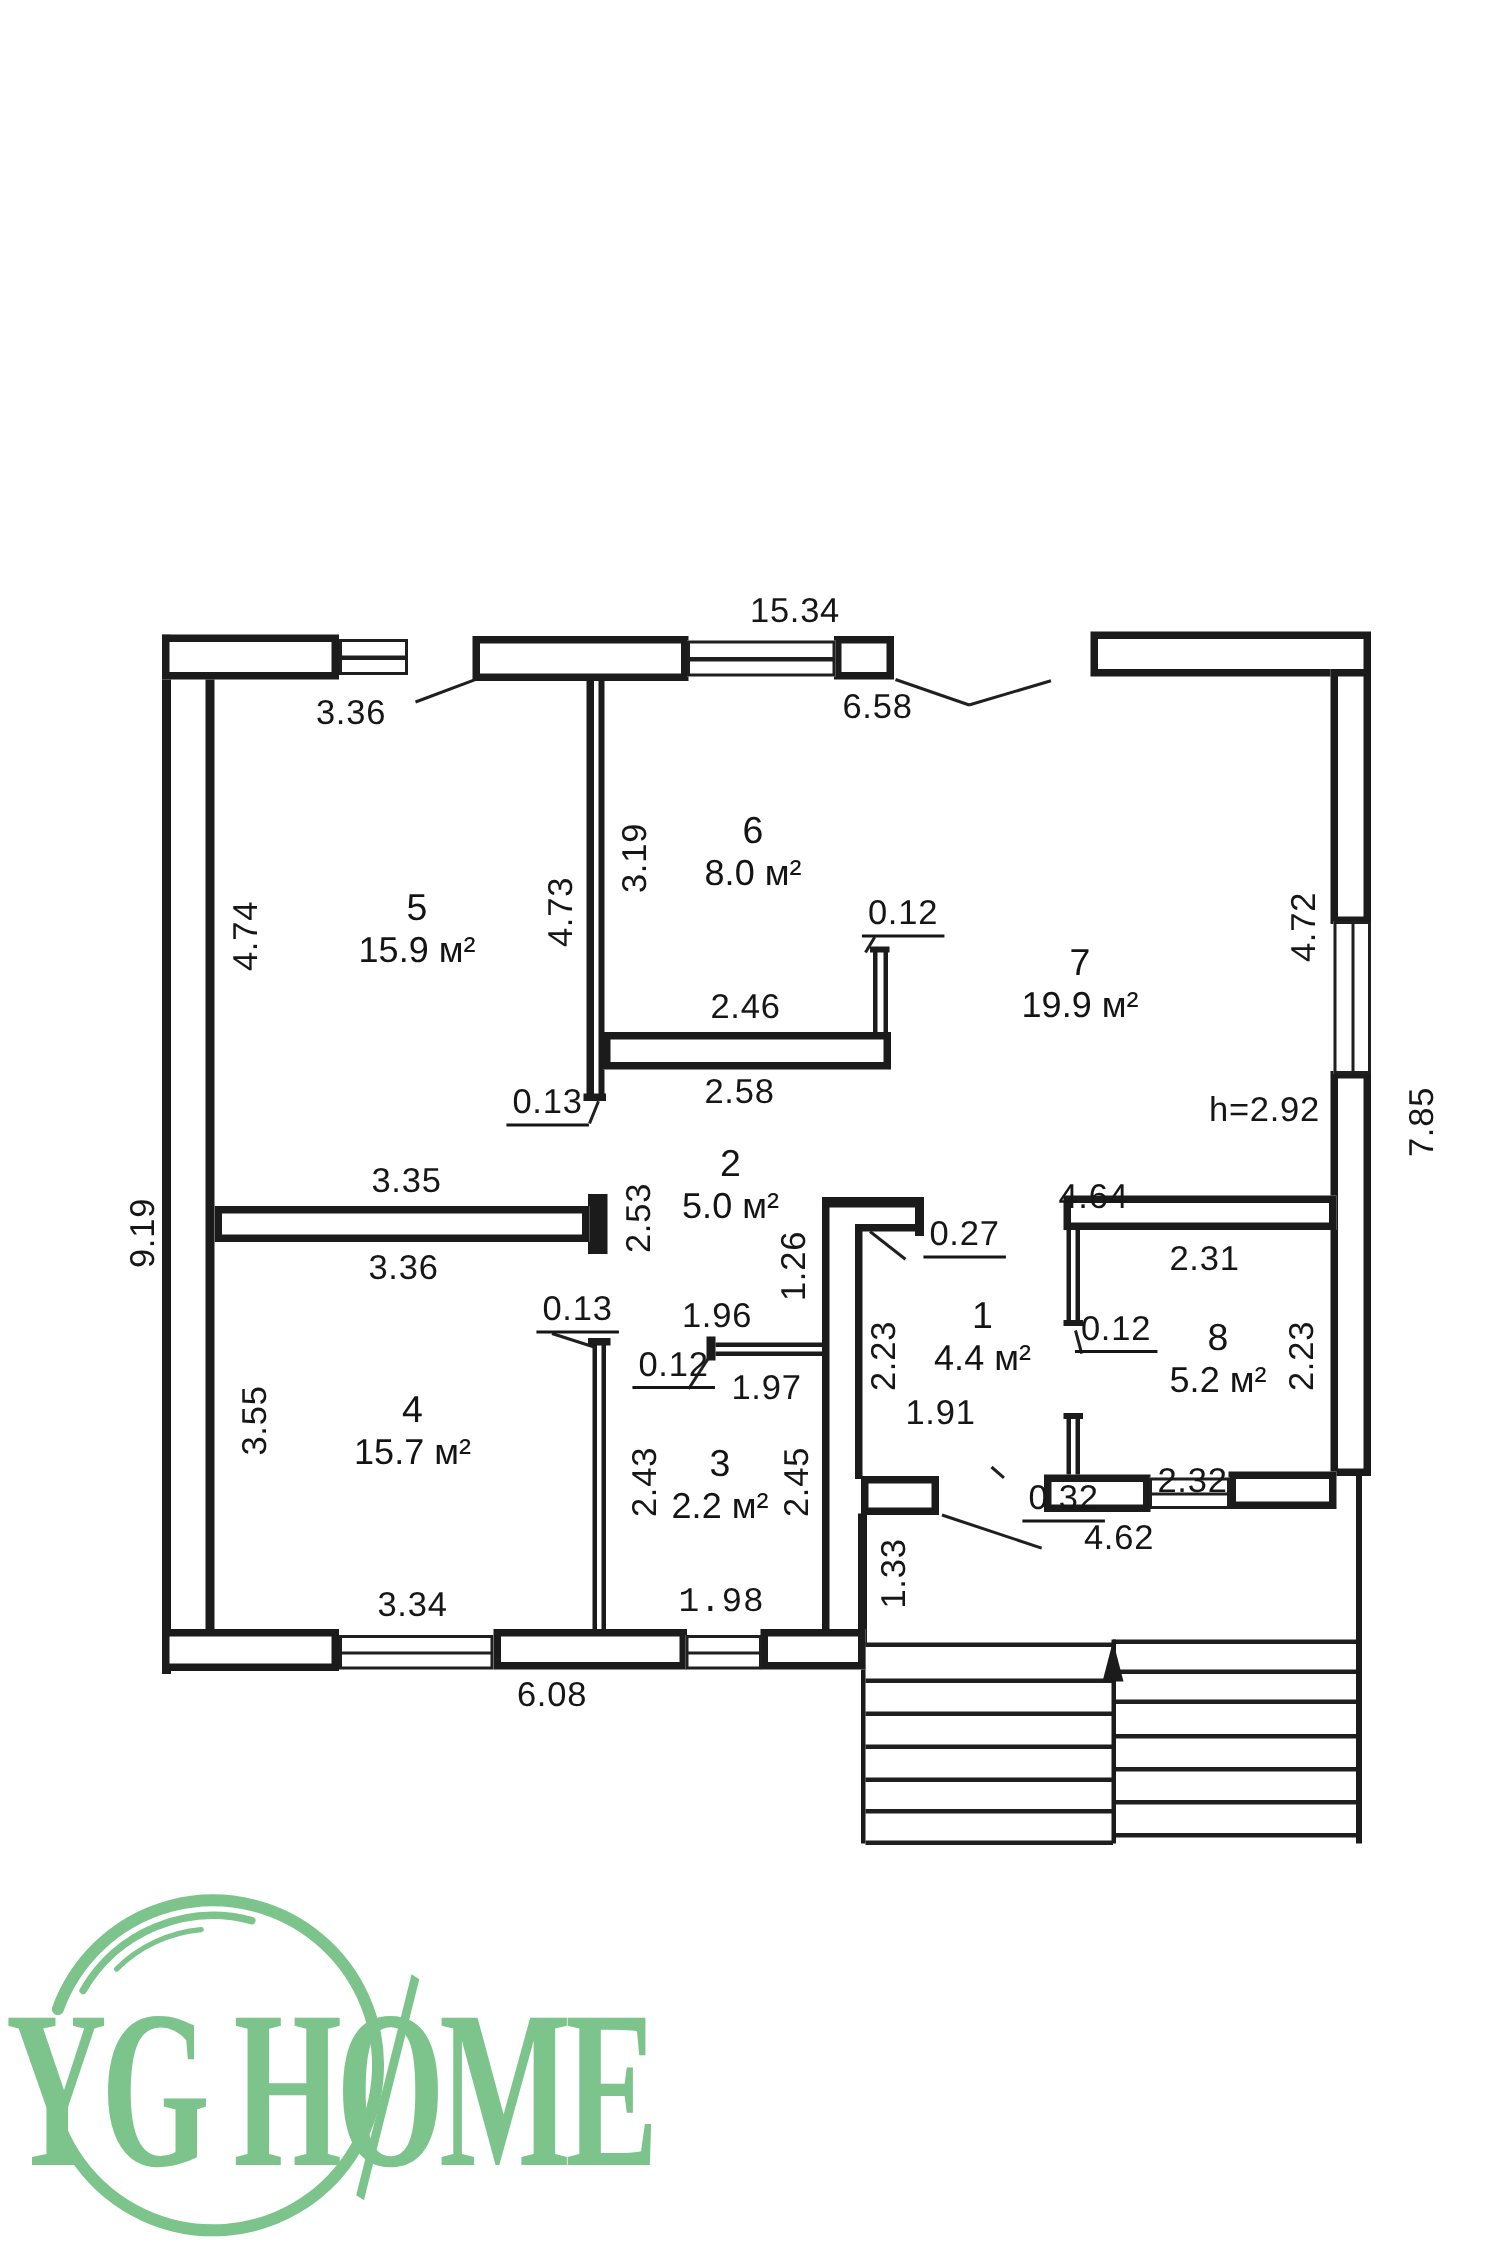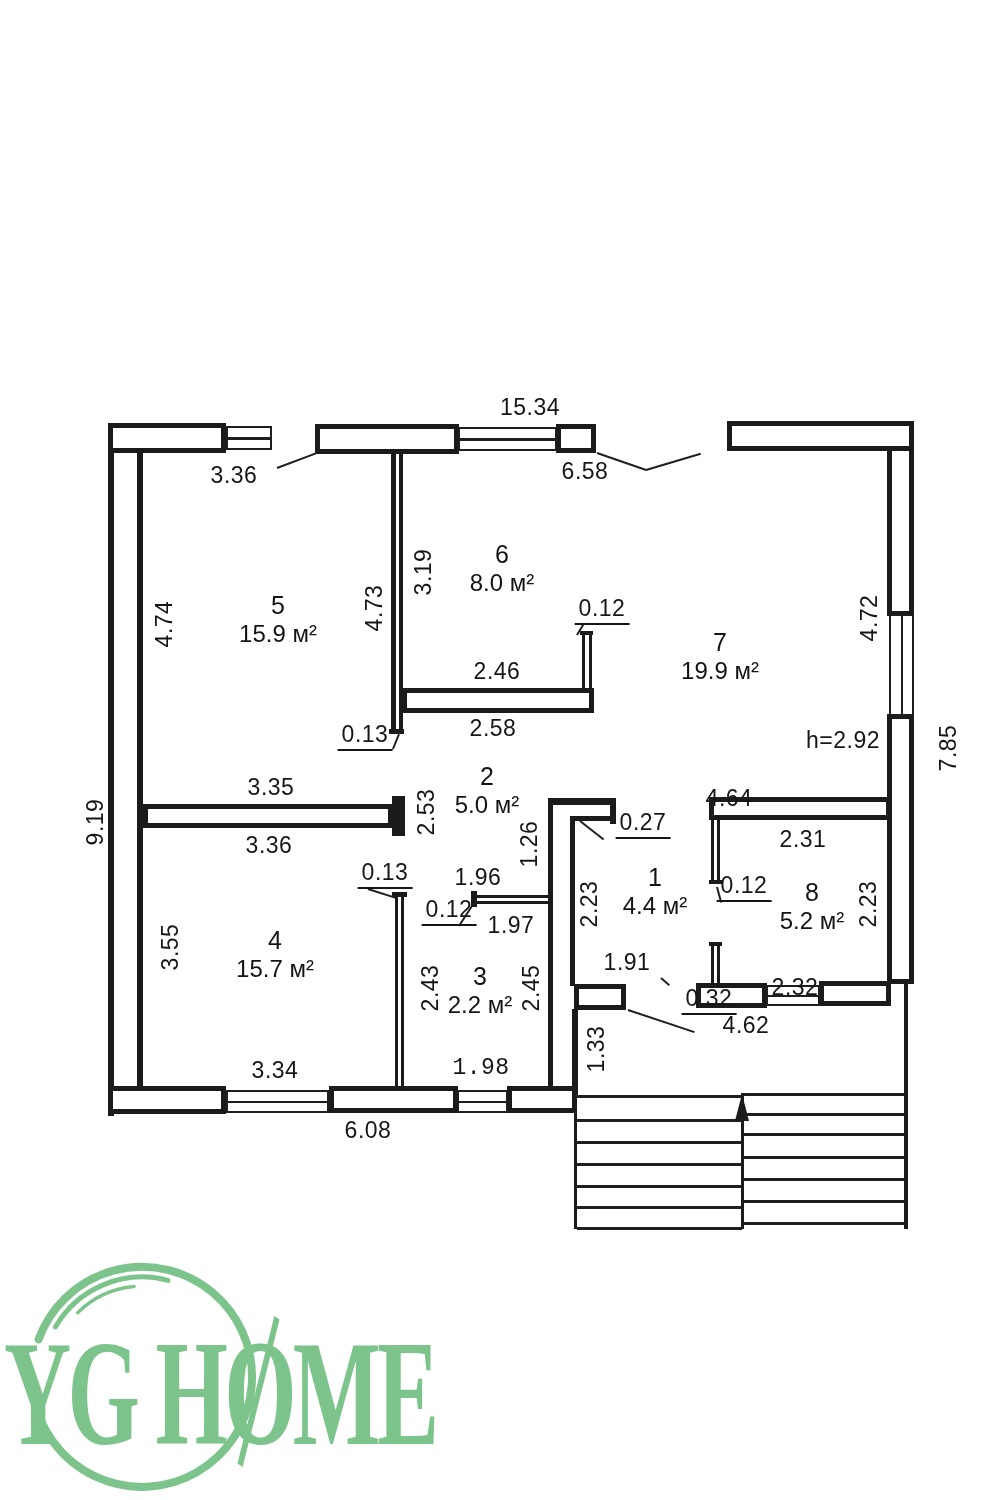--- a/index.html
+++ b/index.html
@@ -142,21 +142,21 @@
       <div class="dim u" style="left: 385px; top: 874px;">0.13</div>
       <div class="dim" style="left: 478px; top: 877px;">1.96</div>
       <div class="dim u" style="left: 449px; top: 911px;">0.12</div>
       <div class="dim" style="left: 511px; top: 925px;">1.97</div>
       <div class="dim r" style="left: 589px; top: 904px;">2.23</div>
       <div class="dim u" style="left: 744px; top: 887px;">0.12</div>
       <div class="dim r" style="left: 868px; top: 904px;">2.23</div>
       <div class="dim r" style="left: 170px; top: 947px;">3.55</div>
       <div class="dim r" style="left: 430px; top: 988px;">2.43</div>
       <div class="dim r" style="left: 531px; top: 988px;">2.45</div>
-      <div class="dim" style="left: 627px; top: 962px;">1.91</div>
+      <div class="dim" style="left: 627px; top: 942px;">1.91</div>
       <div class="dim u" style="left: 709px; top: 960px; margin-top: 40px;">0.32</div>
       <div class="dim" style="left: 795px; top: 963px; margin-top: 24px;">2.32</div>
       <div class="dim" style="left: 746px; top: 1025px;">4.62</div>
       <div class="dim r" style="left: 596px; top: 1049px;">1.33</div>
       <div class="dim" style="left: 275px; top: 1070px;">3.34</div>
       <div class="dim" style="left: 481px; top: 1068px; font-family: Liberation Mono, monospace;">1.98</div>
       <div class="dim" style="left: 368px; top: 1130px;">6.08</div>
       <div class="dim r" style="left: 95px; top: 822px;">9.19</div>
       <div class="room" style="left: 655px; top: 864px;">
         <div class="num">1</div>

